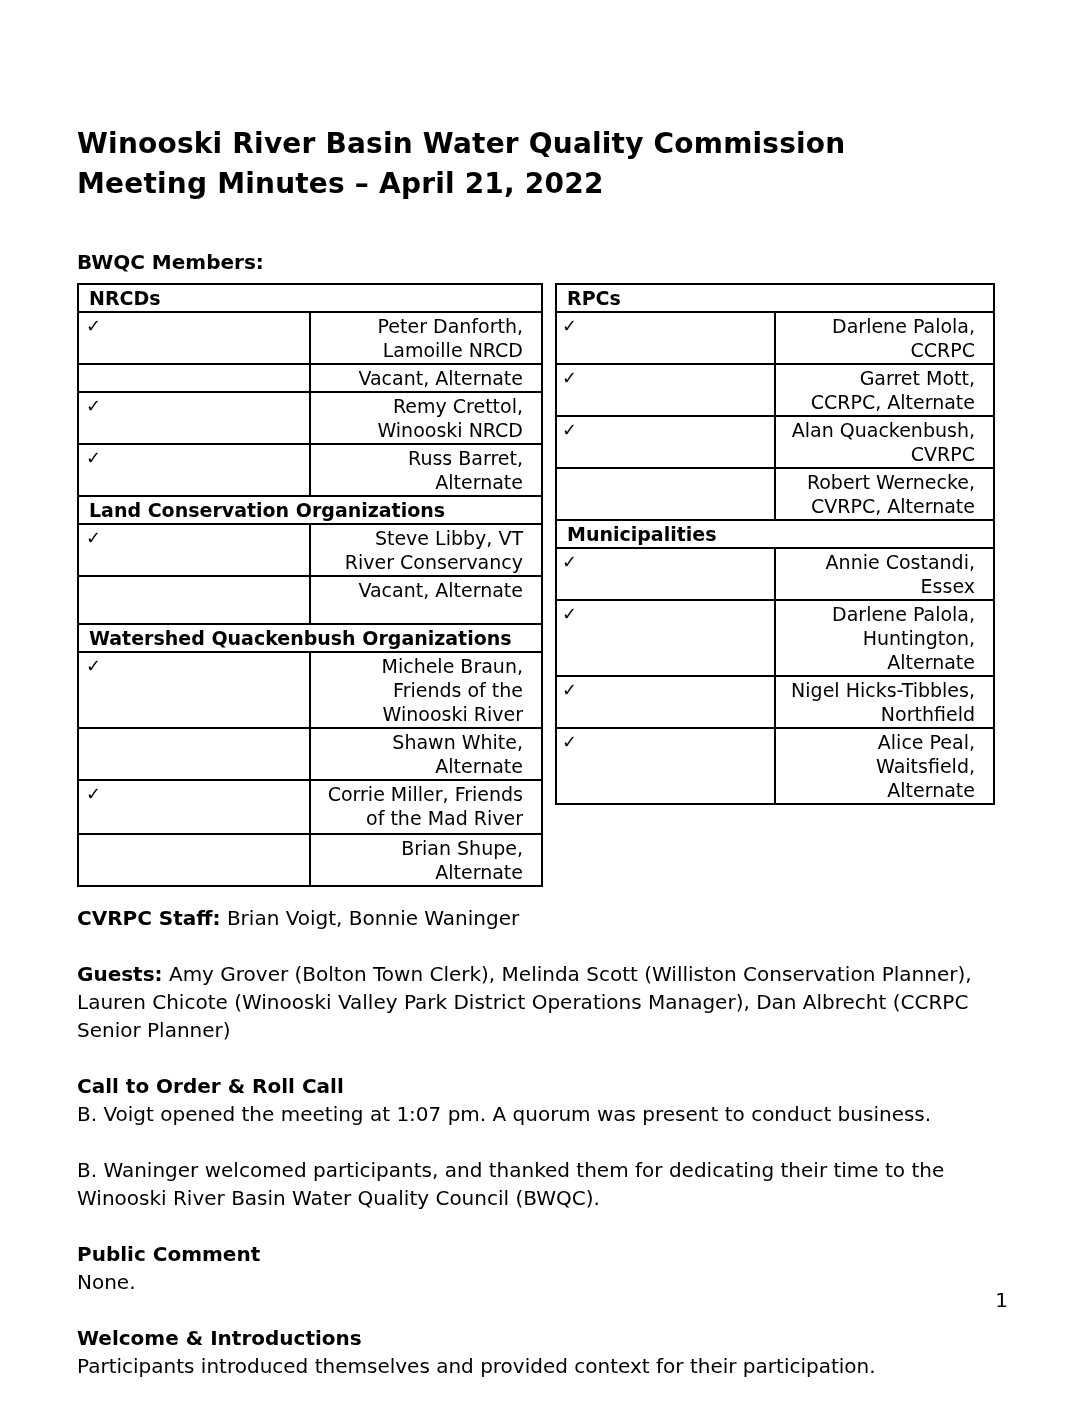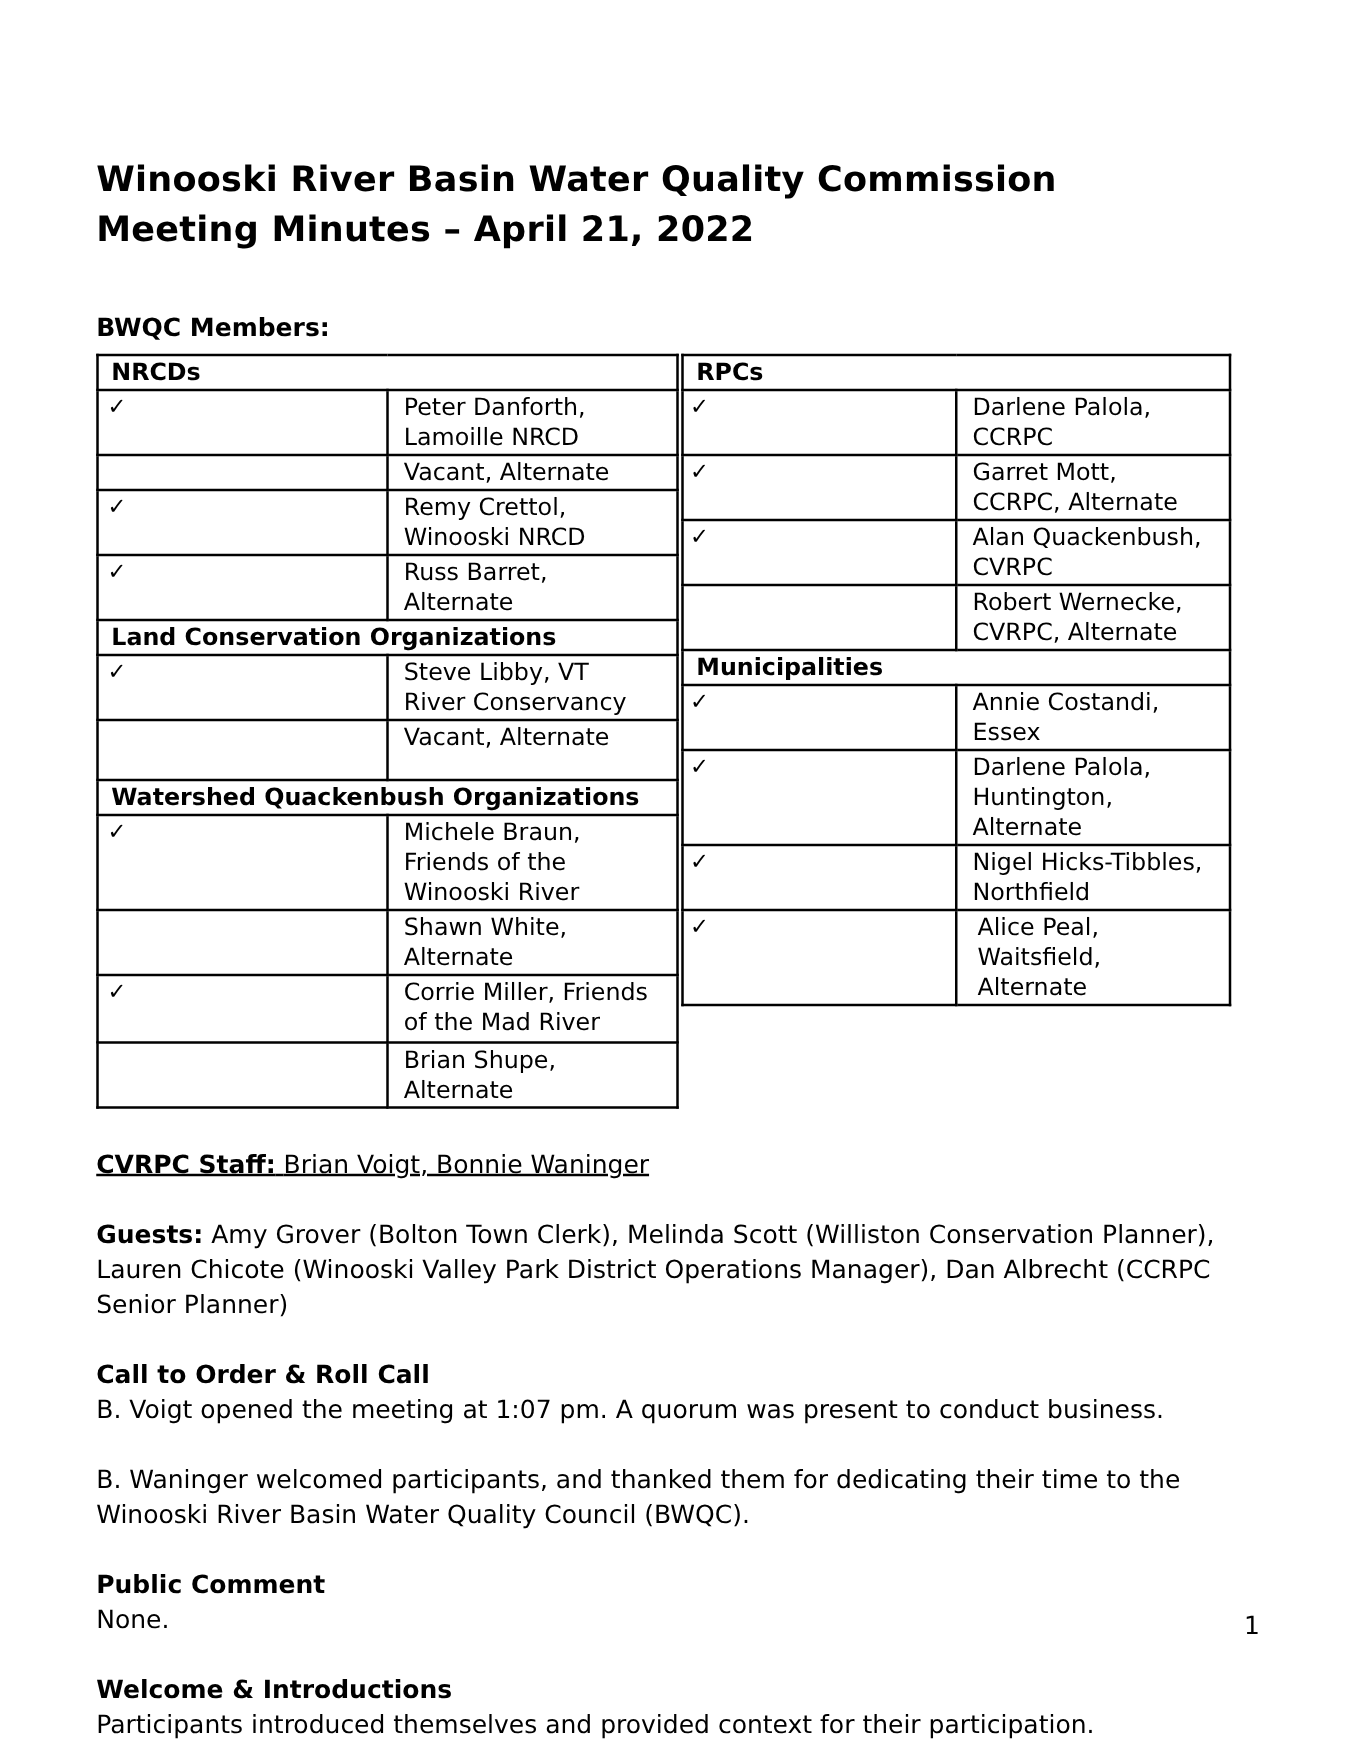--- a/index.html
+++ b/index.html
@@ -24,21 +24,21 @@
     margin-bottom: 46px;
   }
   .members-heading {
     font-size: 20px;
     font-weight: bold;
     margin-bottom: 9px;
   }
   .tables {
     display: flex;
     align-items: flex-start;
-    gap: 2px;
+    gap: 12px;
   }
   table { border-collapse: collapse; table-layout: fixed; }
   table.t-left  { width: 466px; }
   table.t-right { width: 440px; }
   td {
     border: 2px solid #000000;
     font-size: 19px;
     line-height: 24px;
     vertical-align: top;
     overflow: hidden;
@@ -46,29 +46,29 @@
   tr { height: 27px; }
   tr.h48 { height: 48px; }
   tr.h54 { height: 54px; }
   td.chk {
     font-weight: bold;
     font-size: 18px;
     padding: 1px 2px 0 7px;
   }
   .t-left  td.chk { width: 57px; }
   .t-right td.chk { width: 36px; padding-left: 5px; }
-  td.name { padding: 1px 18px 1px 12px; }
+  td.name { padding: 1px 18px 1px 12px; text-align: right; }
   td.name.vmid { vertical-align: middle; padding-left: 16px; }
   tr.hr td {
     font-weight: bold;
     padding: 1px 8px 1px 10px;
   }
   .body-text { font-size: 20px; line-height: 28px; }
   p.para { margin-top: 28px; }
-  p.para.first-after-table { margin-top: 30px; text-decoration: underline; }
+  p.para.first-after-table { margin-top: 17px; }
   h2.section-heading {
     font-size: 20px;
     line-height: 28px;
     font-weight: bold;
     margin-top: 28px;
   }
   p.section-body { margin-top: 0; }
   .page-number {
     position: absolute;
     top: 1286px;

